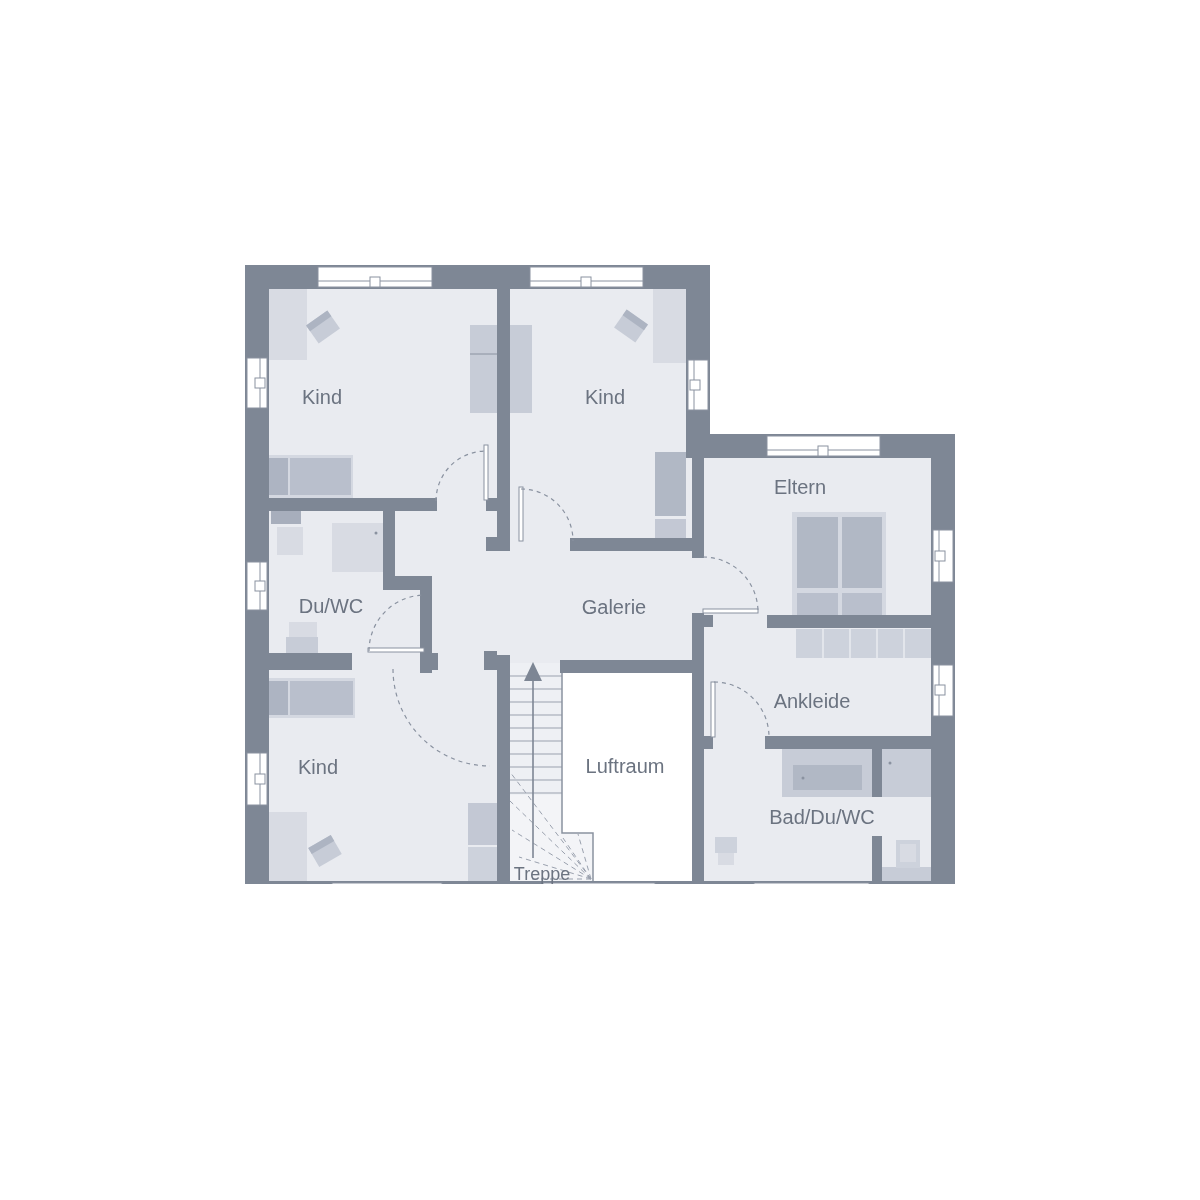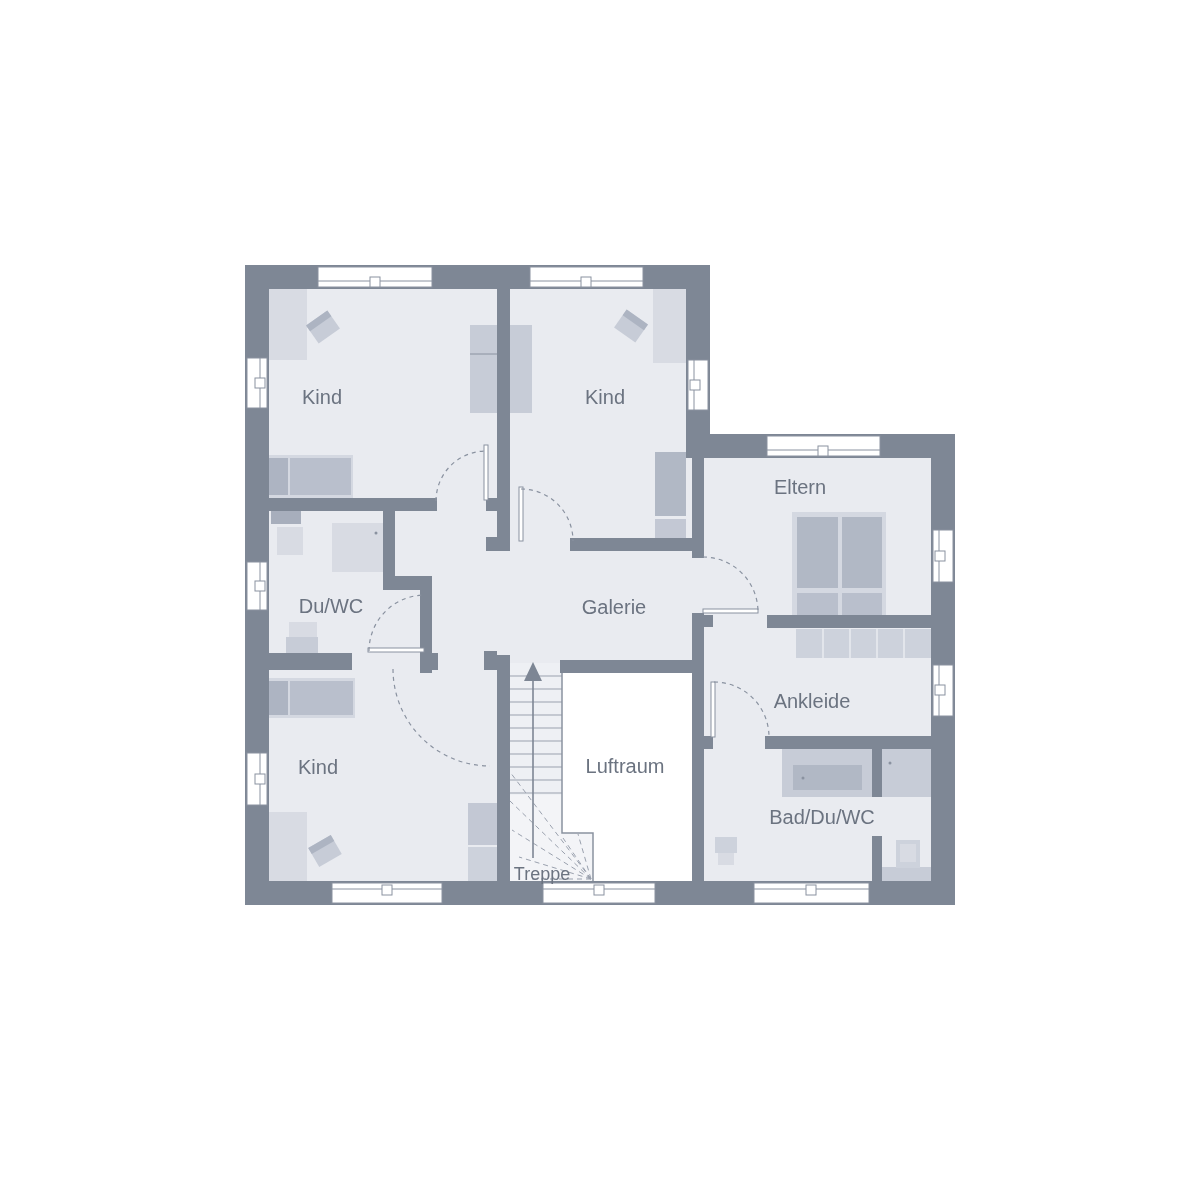--- a/index.html
+++ b/index.html
@@ -1,16 +1,16 @@
 <!DOCTYPE html>
 <html><head>
 <meta charset="utf-8">
 <style>
   html,body{margin:0;padding:0;background:#ffffff;}
-  .page{position:relative;width:1200px;height:1200px;background:#ffffff;overflow:hidden;
+  .page{position:relative;width:1200px;height:884px;background:#ffffff;overflow:hidden;
         font-family:"Liberation Sans", sans-serif;}
   svg{display:block;}
   .floor{fill:#e9ebf0;}
   .void{fill:#ffffff;}
   .wall{fill:#7e8795;}
   .stub{fill:#a7aebc;}
   .f-light{fill:#d8dbe3;}
   .f-frame{fill:#d4d8e1;}
   .f-mid{fill:#c7ccd7;}
   .f-mid2{fill:#c3c8d4;}

